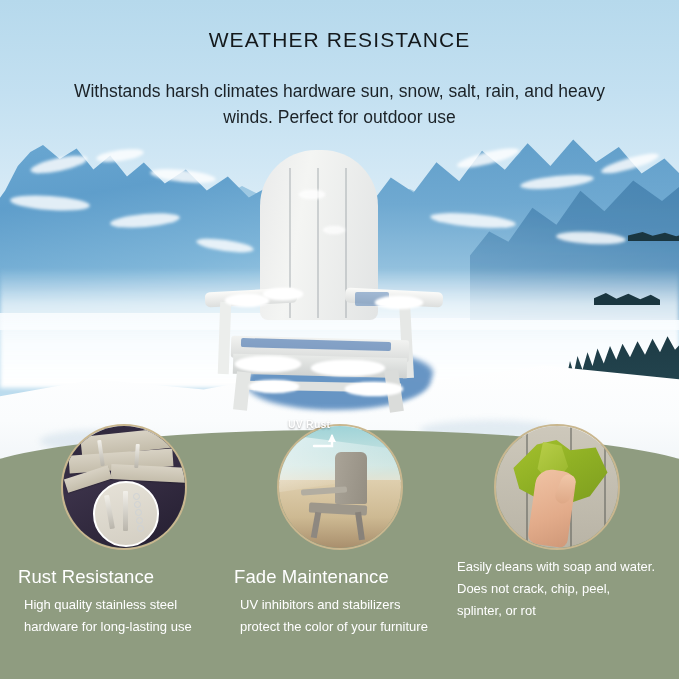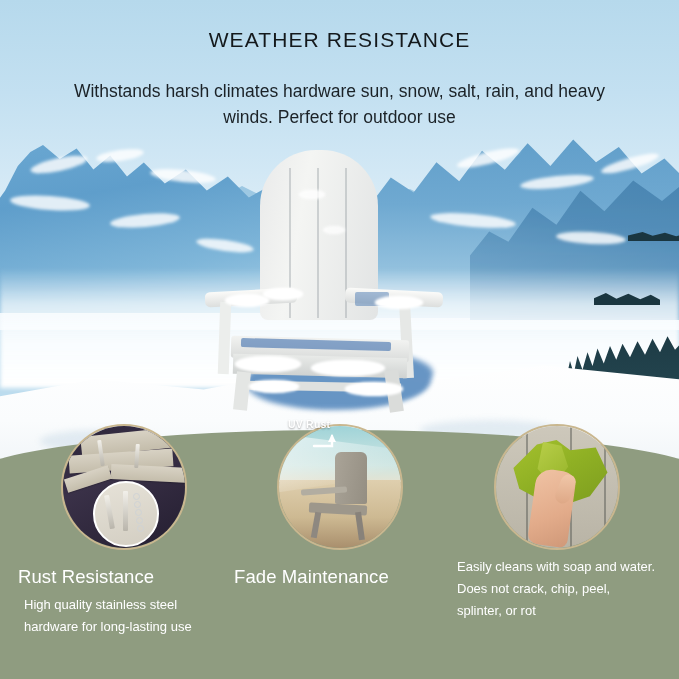--- a/index.html
+++ b/index.html
@@ -505,20 +505,21 @@
         <div class="c2-sky"></div>
         <div class="c2-sand"></div>
         <div class="c2-ray"></div>
         <div class="c2-chair c2-back"></div>
         <div class="c2-chair c2-arm"></div>
         <div class="c2-chair c2-seat"></div>
         <div class="c2-chair c2-legA"></div>
         <div class="c2-chair c2-legB"></div>
       </div>
       <div class="f-title">Fade Maintenance</div>
+      <div class="f-desc">UV inhibitors and stabilizers protect the color of your furniture</div>
     </div>
 
     <div class="feature f3">
       <div class="circle">
         <div class="c3-wall"></div>
         <div class="c3-seam" style="left:30px;"></div>
         <div class="c3-seam" style="left:74px;"></div>
         <div class="c3-seam" style="left:108px;"></div>
         <div class="c3-cloth"></div>
         <div class="c3-cloth-fold"></div>

